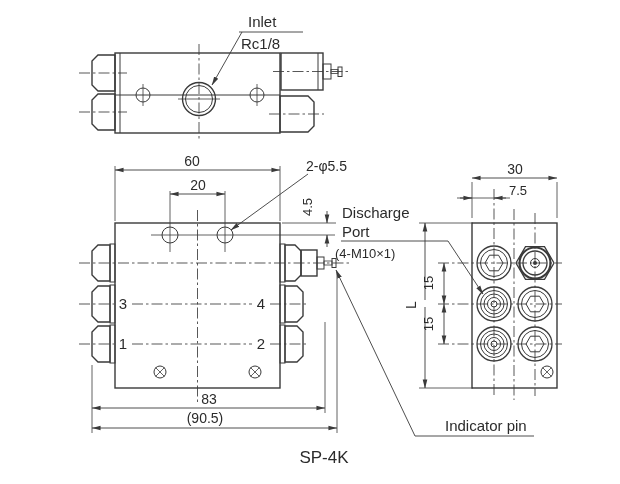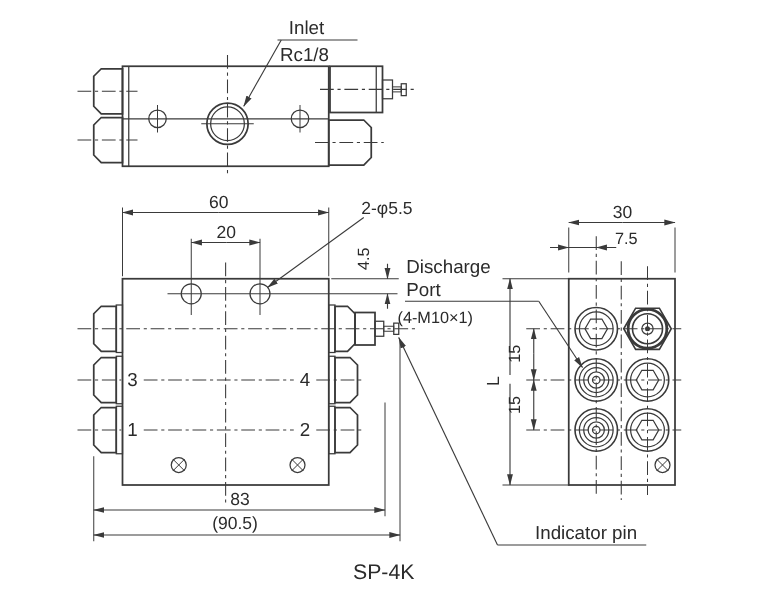--- a/index.html
+++ b/index.html
@@ -1,17 +1,17 @@
 <!DOCTYPE html>
 <html><head>
 <meta charset="utf-8">
 <style>
   html,body{margin:0;padding:0;background:#ffffff;}
   .page{width:559px;height:484px;background:#ffffff;position:relative;overflow:hidden;
-        font-family:"Liberation Sans",sans-serif;}
+        font-family:"Liberation Sans",sans-serif;margin-left:17px;}
   svg{display:block;}
   .ol  {stroke:#3a3a3a;stroke-width:1.4;fill:none;}
   .om  {stroke:#3a3a3a;stroke-width:1;fill:none;}
   .thin{stroke:#3a3a3a;stroke-width:0.8;fill:none;}
   .cl  {stroke:#3a3a3a;stroke-width:0.85;fill:none;stroke-dasharray:11 3 2.5 3;}
   .dim {stroke:#3a3a3a;stroke-width:0.9;fill:none;}
   .thick{stroke-width:2.2;}
   text{fill:#2b2b2b;font-family:"Liberation Sans",sans-serif;}
   .t13{font-size:13px;} .t14{font-size:14px;} .t15{font-size:15px;} .t17{font-size:17px;}
   .mid{text-anchor:middle;}

